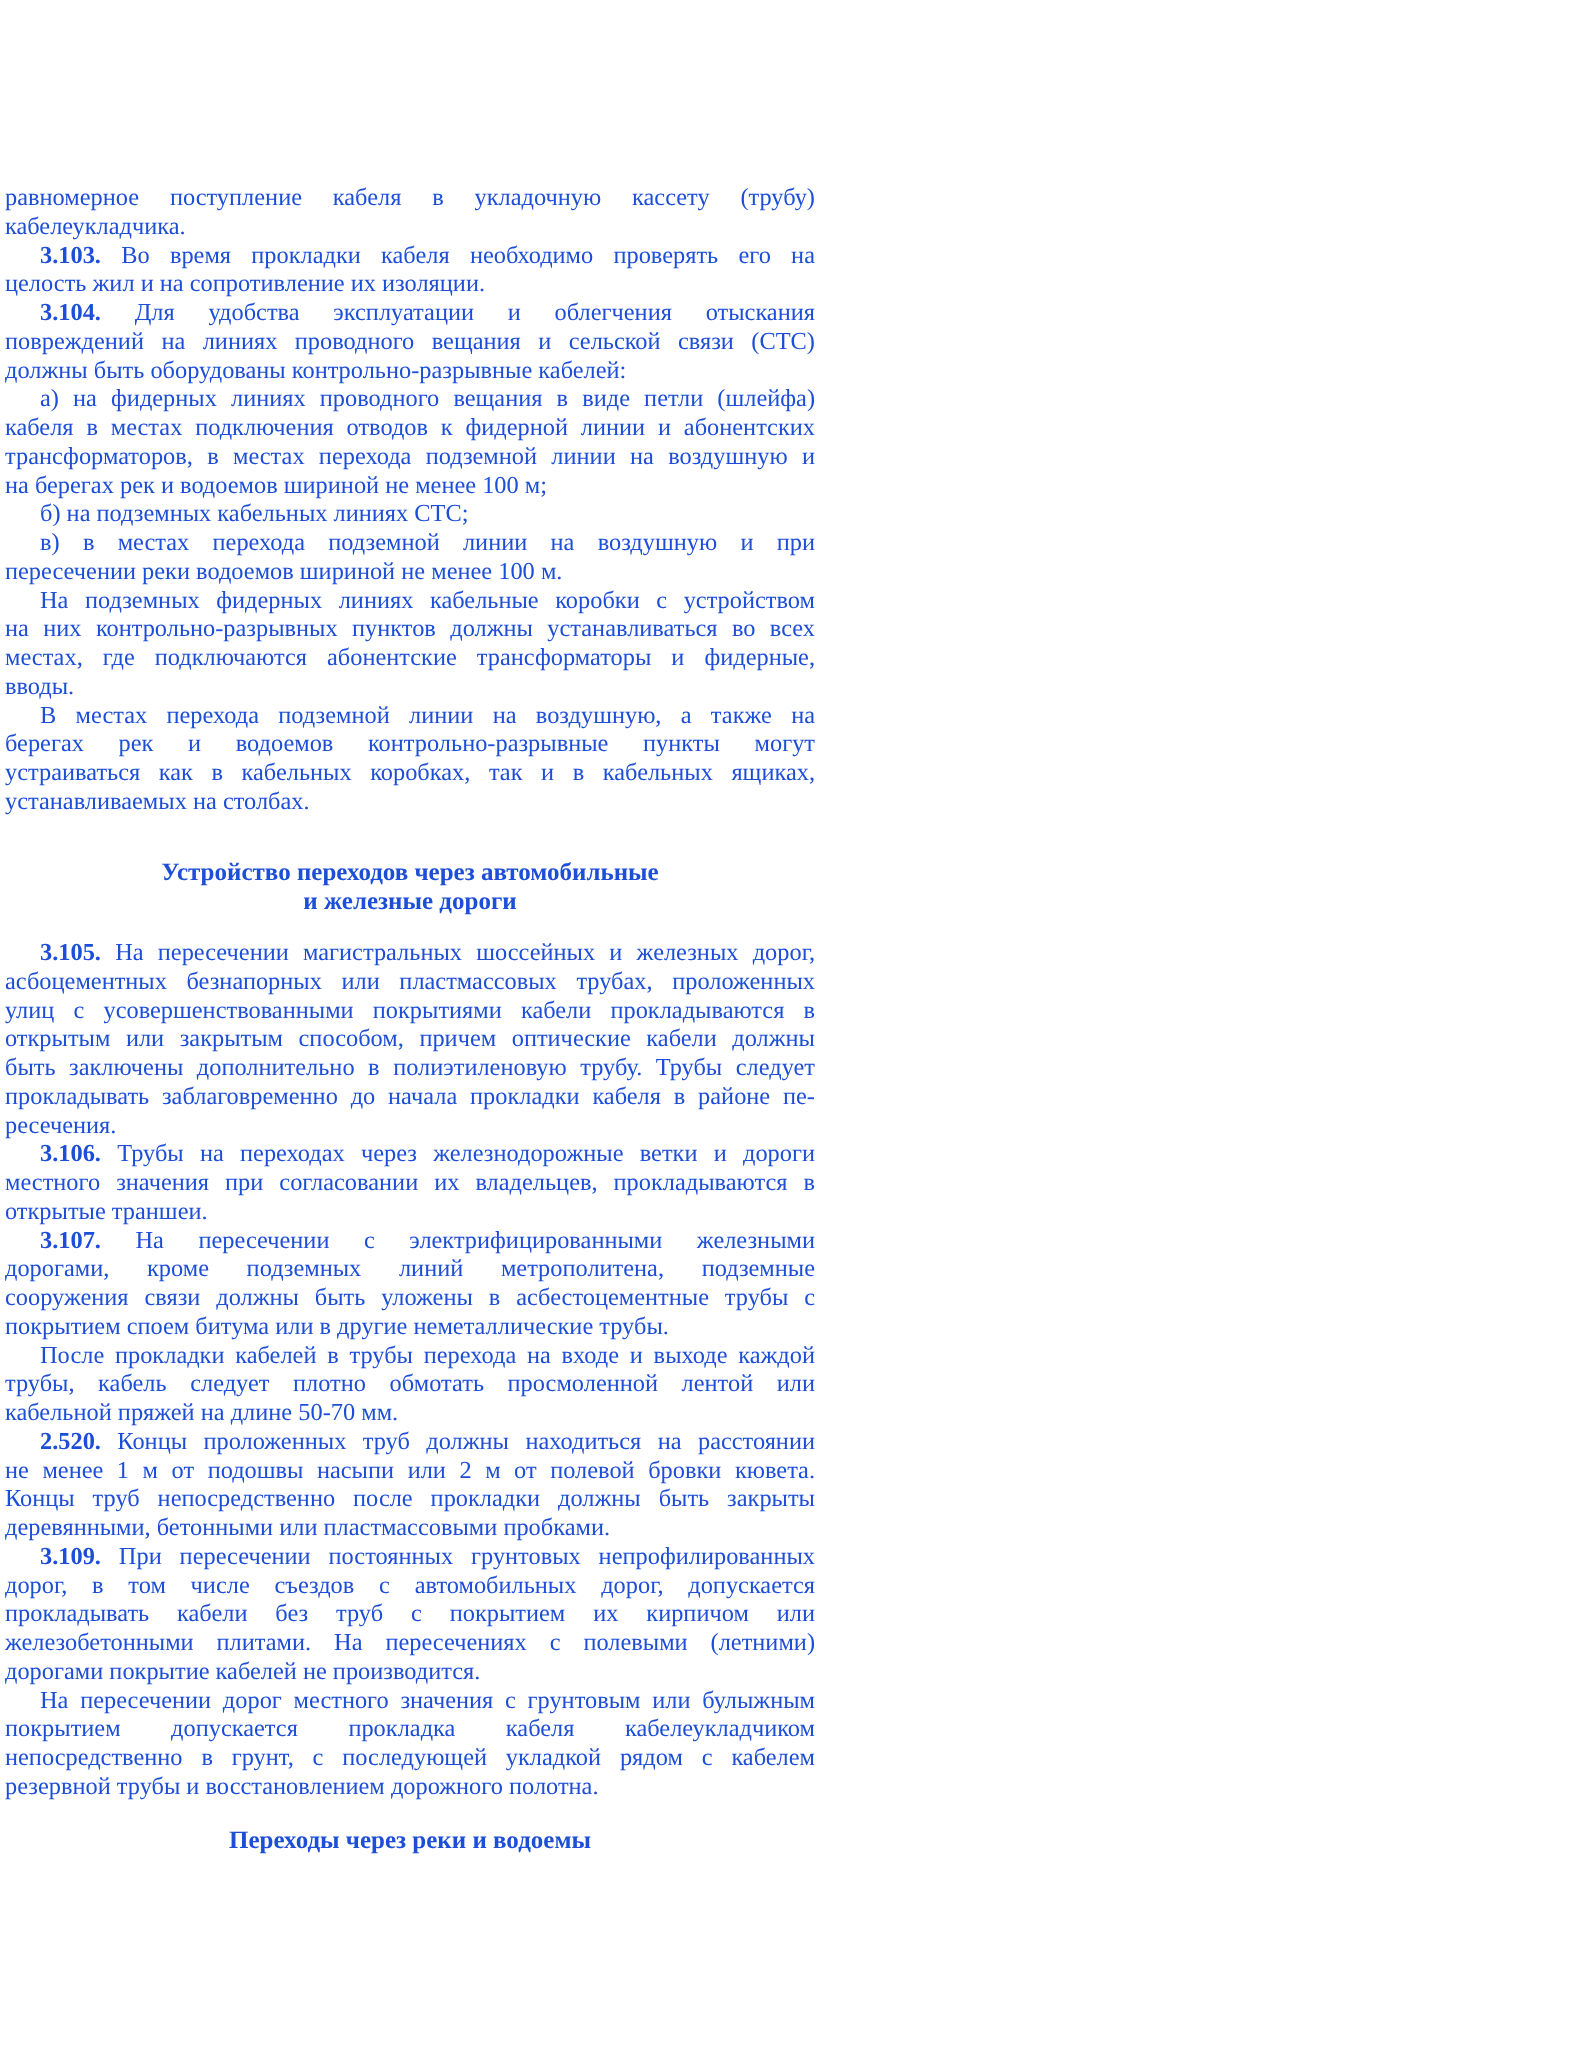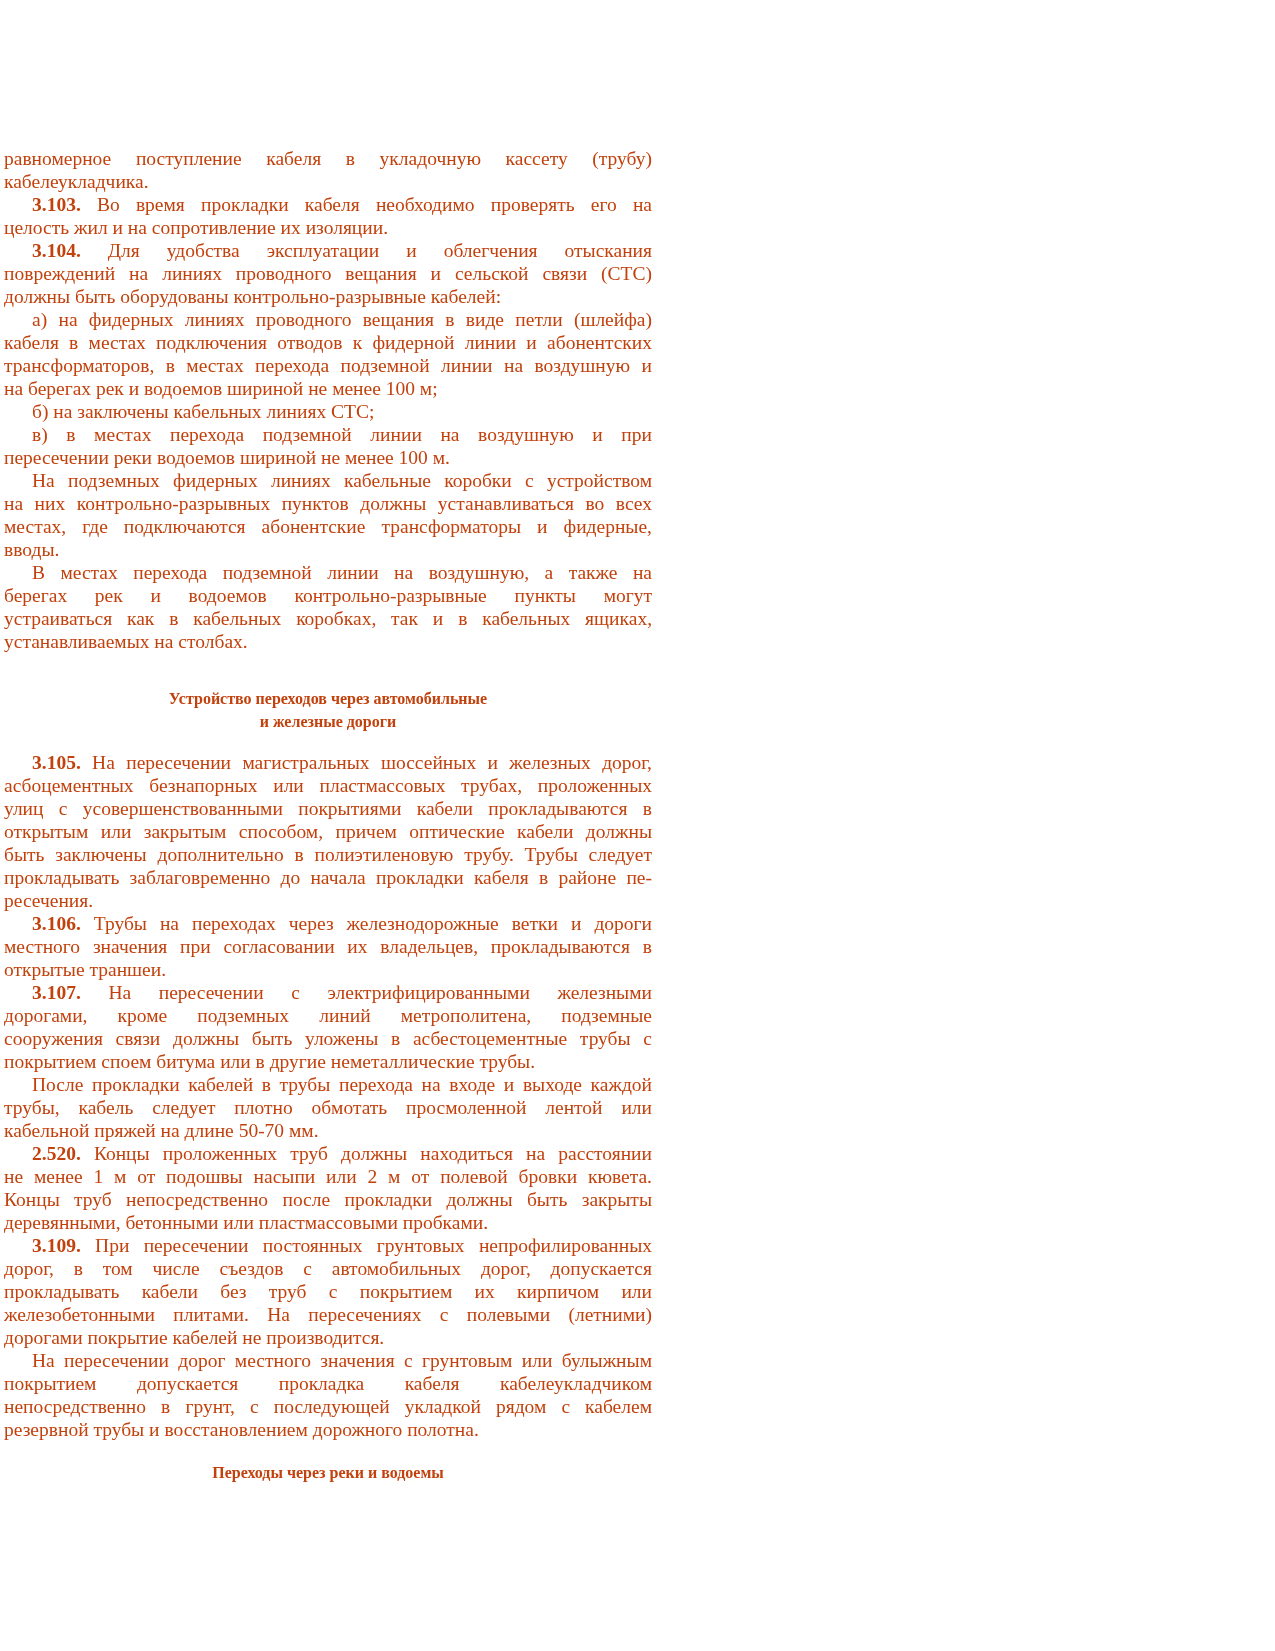--- a/index.html
+++ b/index.html
@@ -28,30 +28,30 @@
     text-align:justify;
     text-align-last:justify;
     -moz-text-align-last:justify;
   }
   .line.ind { text-indent:28px; }
   .num { font-weight:bold; }
   .heading { margin-top:34px; margin-bottom:18px; }
   .heading.last { margin-top:20px; margin-bottom:0; }
   .heading .line {
     font-weight:bold;
-    font-size:16px;
+    font-size:20px;
     text-align:center;
     text-align-last:center;
     -moz-text-align-last:center;
   }
 </style>
 </head>
 <body>
 
-<div class="page" style="background: rgb(255, 255, 255); color: #c2410c;">
+<div class="page" style="background: rgb(255, 255, 255); color: #1d4ed8;">
   <div class="text-column">
       <div class="para">
         <div class="line just">равномерное поступление кабеля в укладочную кассету (трубу)</div>
         <div class="line">кабелеукладчика.</div>
       </div>
       <div class="para">
         <div class="line just ind"><b class="num">3.103.</b> Во время прокладки кабеля необходимо проверять его на</div>
         <div class="line">целость жил и на сопротивление их изоляции.</div>
       </div>
       <div class="para">
@@ -59,21 +59,21 @@
         <div class="line just">повреждений на линиях проводного вещания и сельской связи (СТС)</div>
         <div class="line">должны быть оборудованы контрольно-разрывные кабелей:</div>
       </div>
       <div class="para">
         <div class="line just ind">а) на фидерных линиях проводного вещания в виде петли (шлейфа)</div>
         <div class="line just">кабеля в местах подключения отводов к фидерной линии и абонентских</div>
         <div class="line just">трансформаторов, в местах перехода подземной линии на воздушную и</div>
         <div class="line">на берегах рек и водоемов шириной не менее 100 м;</div>
       </div>
       <div class="para">
-        <div class="line ind">б) на заключены кабельных линиях СТС;</div>
+        <div class="line ind">б) на подземных кабельных линиях СТС;</div>
       </div>
       <div class="para">
         <div class="line just ind">в) в местах перехода подземной линии на воздушную и при</div>
         <div class="line">пересечении реки водоемов шириной не менее 100 м.</div>
       </div>
       <div class="para">
         <div class="line just ind">На подземных фидерных линиях кабельные коробки с устройством</div>
         <div class="line just">на них контрольно-разрывных пунктов должны устанавливаться во всех</div>
         <div class="line just">местах, где подключаются абонентские трансформаторы и фидерные,</div>
         <div class="line">вводы.</div>

